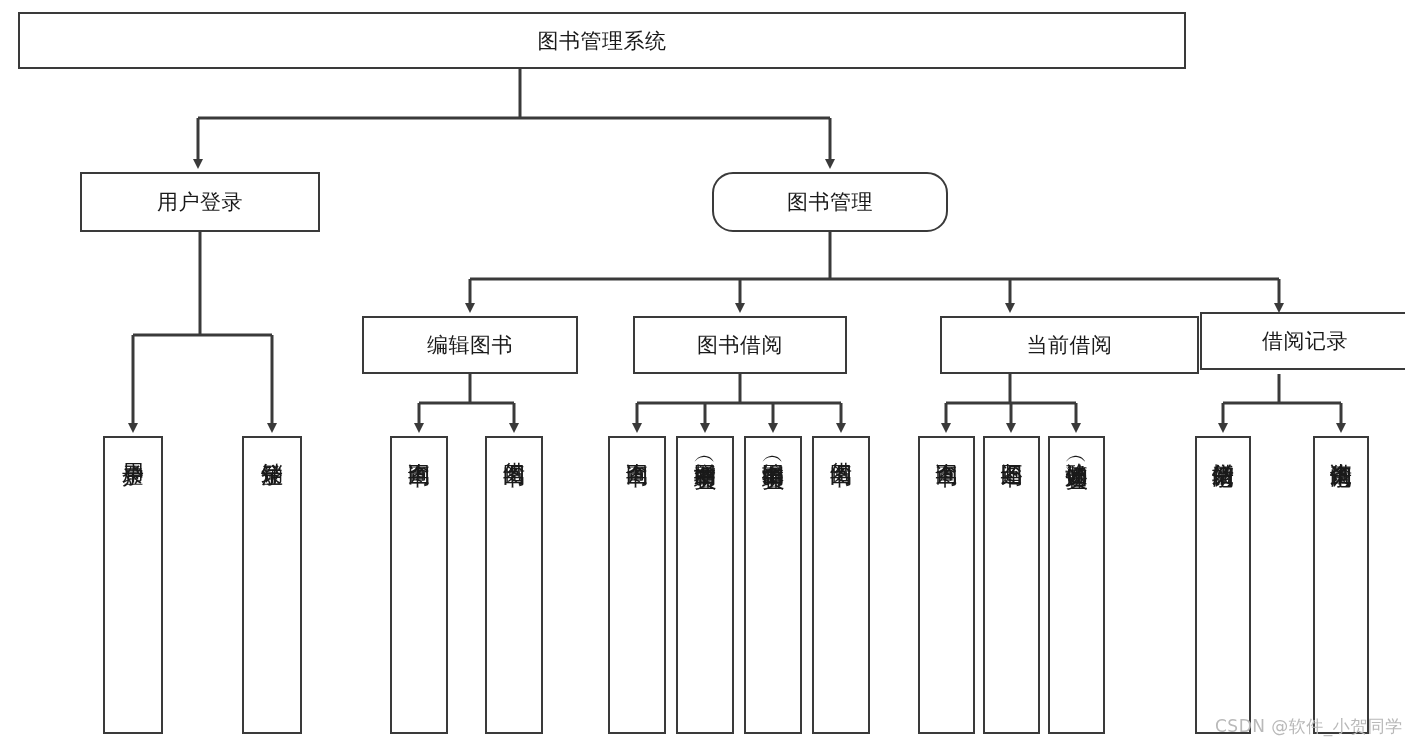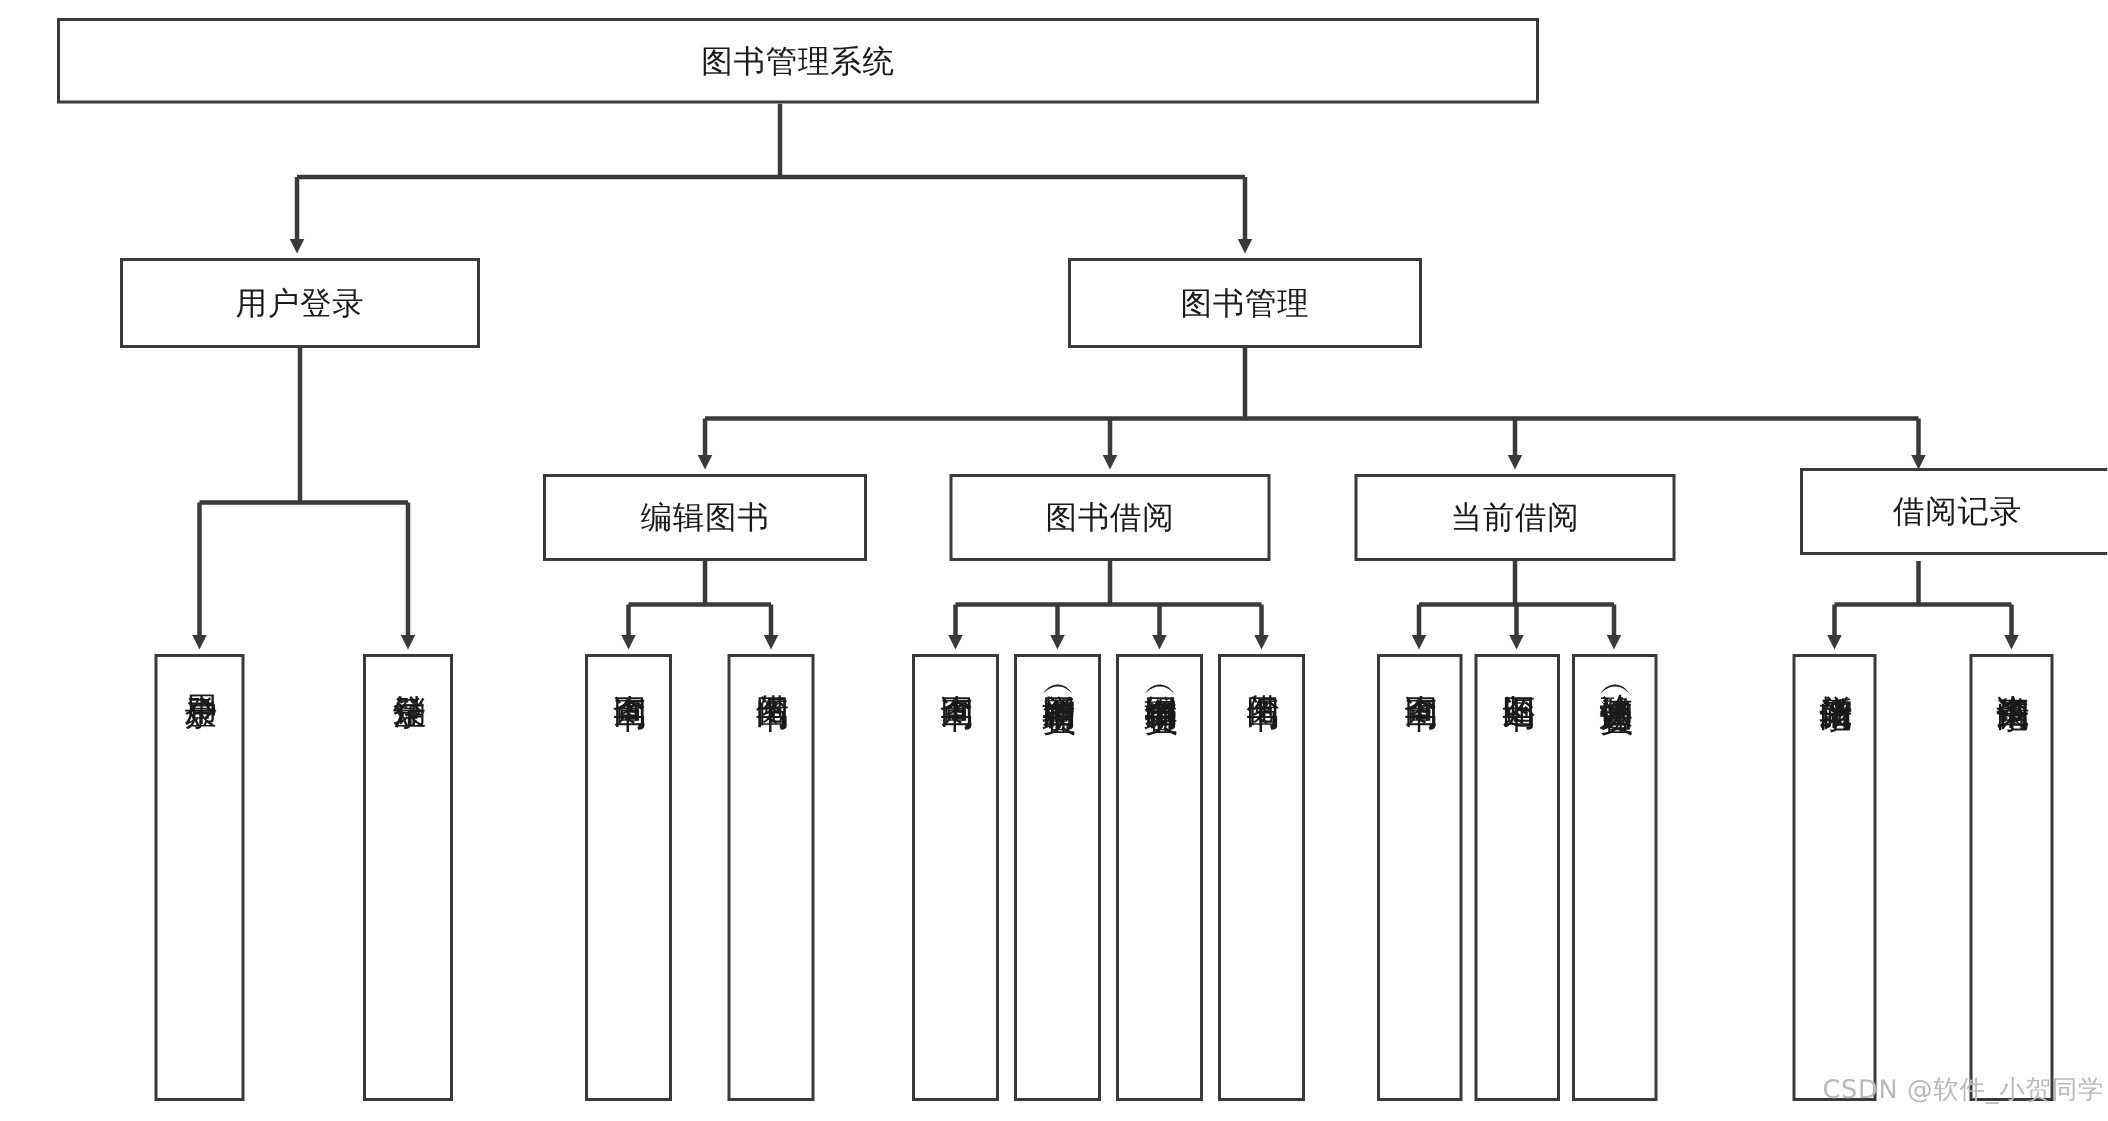--- a/index.html
+++ b/index.html
@@ -112,38 +112,38 @@
       <path d="M1011,403 L1011,424" marker-end="url(#arrow)"></path>
       <path d="M1076,403 L1076,424" marker-end="url(#arrow)"></path>
 
       <path d="M1279,374 L1279,403"></path>
       <path d="M1223,403 L1341,403"></path>
       <path d="M1223,403 L1223,424" marker-end="url(#arrow)"></path>
       <path d="M1341,403 L1341,424" marker-end="url(#arrow)"></path>
     </g>
   </svg>
 
-  <div class="node h" style="left: 18px; top: 12px; width: 988px; height: 57px; margin-left: 20px;">
+  <div class="node h" style="left: 18px; top: 12px; width: 1168px; height: 57px;">
     <span>图书管理系统</span>
   </div>
 
   <div class="node h" style="left: 80px; top: 172px; width: 240px; height: 60px;">
     <span>用户登录</span>
   </div>
-  <div class="node h" style="left: 712px; top: 172px; width: 236px; height: 60px;">
+  <div class="node h" style="left: 712px; top: 172px; width: 236px; height: 60px; border-radius: 21px;">
     <span>图书管理</span>
   </div>
 
   <div class="node h" style="left: 362px; top: 316px; width: 216px; height: 58px;">
     <span>编辑图书</span>
   </div>
   <div class="node h" style="left: 633px; top: 316px; width: 214px; height: 58px;">
     <span>图书借阅</span>
   </div>
-  <div class="node h" style="left: 903px; top: 316px; width: 214px; height: 58px; align-items: center;">
+  <div class="node h" style="left: 940px; top: 316px; width: 259px; height: 58px; align-items: center;">
     <span>当前借阅</span>
   </div>
   <div class="node h" style="left: 1172px; top: 312px; width: 210px; height: 58px; margin-left: 28px;">
     <span>借阅记录</span>
   </div>
 
   <div class="node v" style="left: 103px; top: 436px; width: 60px; height: 298px;">
     <span class="vtext">用户登录</span>
   </div>
   <div class="node v" style="left: 242px; top: 436px; width: 60px; height: 298px;">

